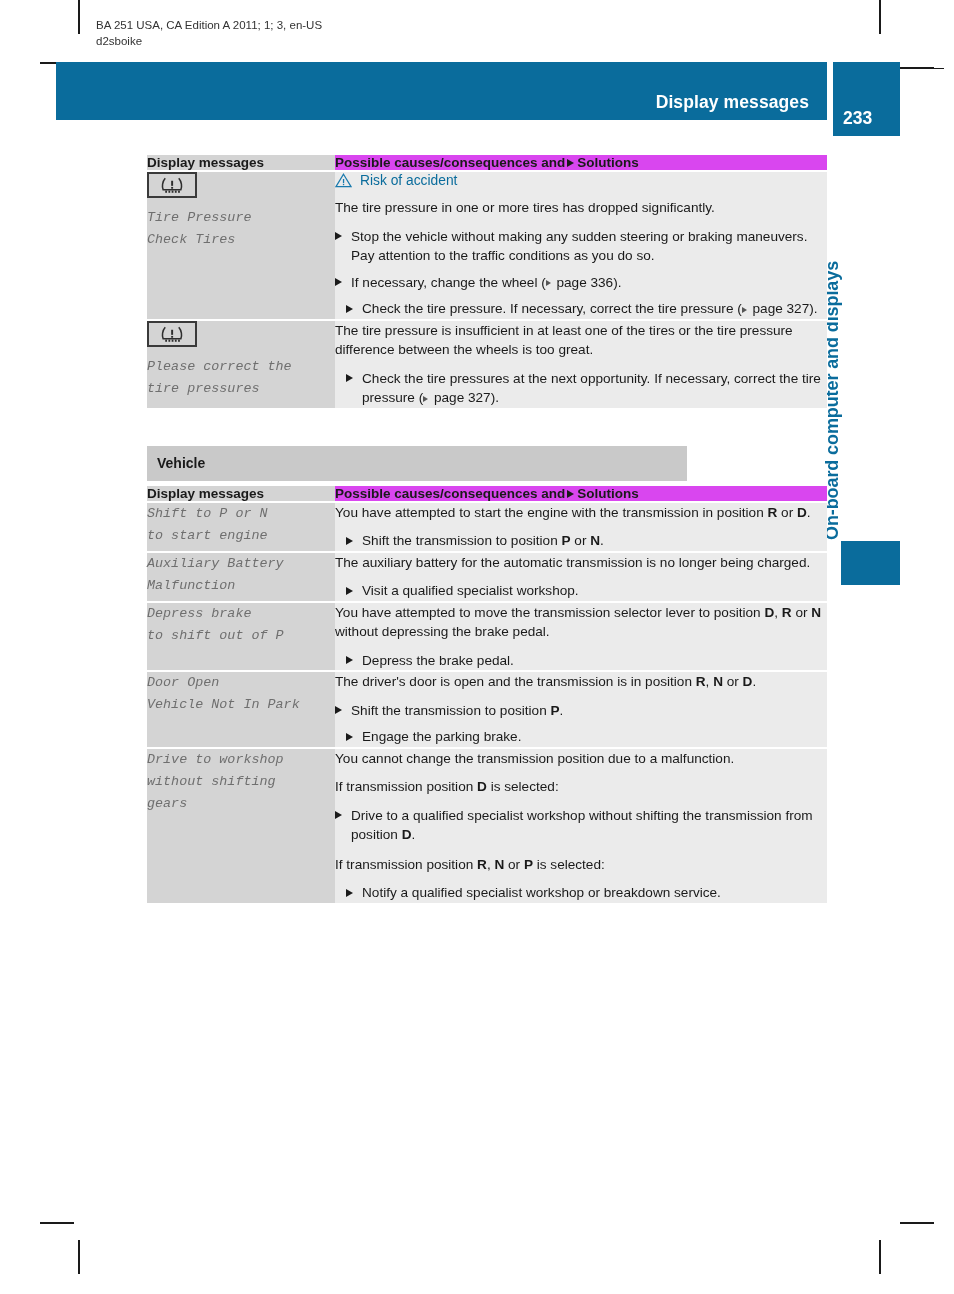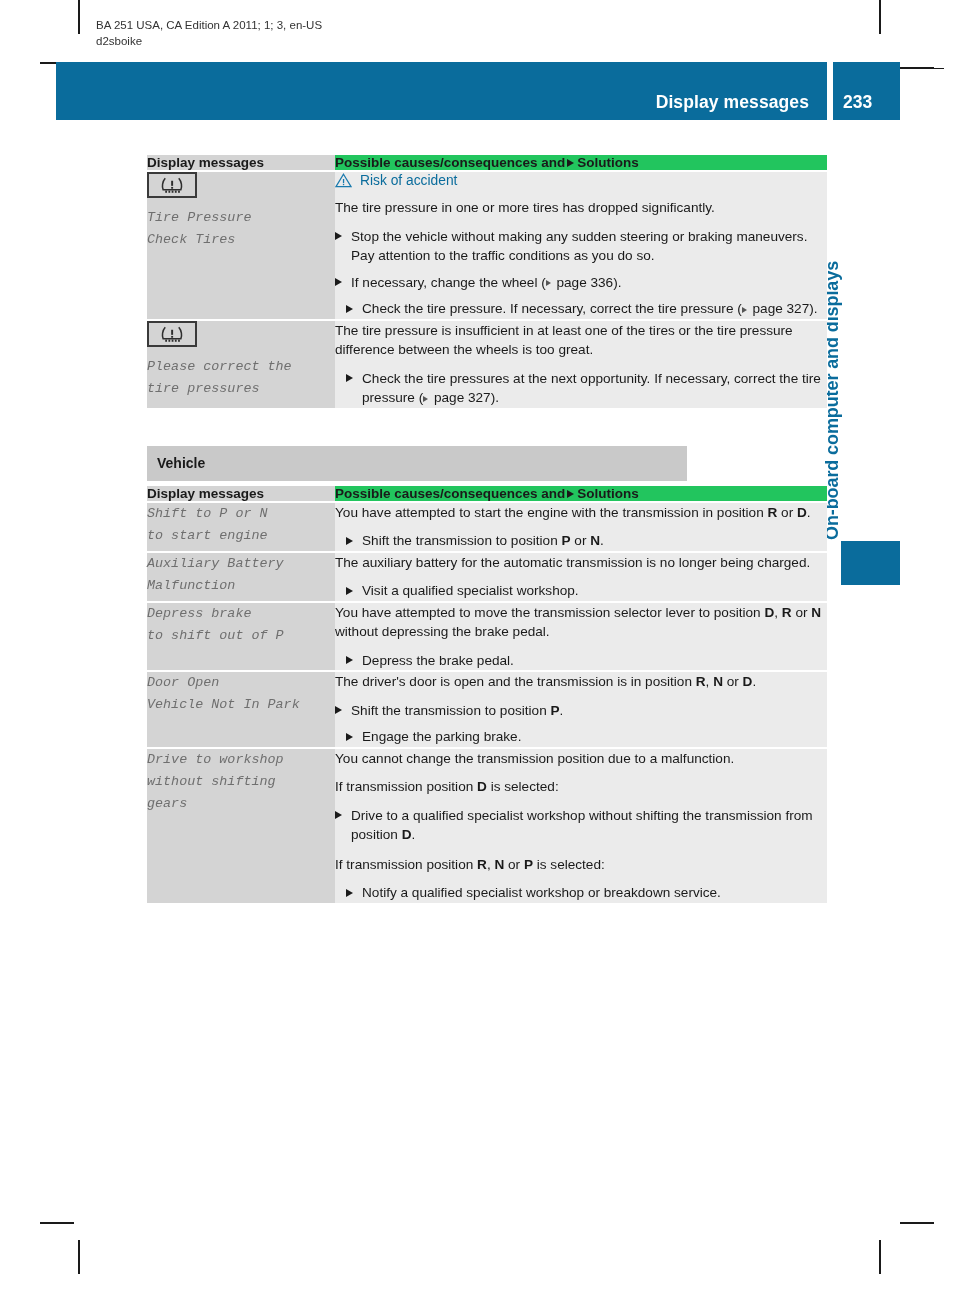--- a/index.html
+++ b/index.html
@@ -50,21 +50,21 @@
     font-size: 17.5px;
     font-weight: bold;
     letter-spacing: 0.1px;
     white-space: nowrap;
   }
   #page-number-block {
     position: absolute;
     left: 833px;
     top: 62px;
     width: 67px;
-    height: 58px;
+    height: 74px;
     background: #0a6c9c;
   }
   #page-number-block .pageno {
     position: absolute;
     left: 10px;
     bottom: 7px;
     color: #ffffff;
     font-size: 17.5px;
     font-weight: bold;
   }
@@ -132,21 +132,21 @@
   .msg-table tr:last-child td { border-bottom: none; }
 
   .hdr-left, .hdr-right {
     background: #d4d4d4;
     font-size: 13.5px;
     font-weight: bold;
     color: #1a1a1a;
     text-align: left;
     padding: 10px 12px 11px 10px;
   }
-  .hdr-right { background: #22c55e; padding-left: 12px; }
+  .hdr-right { background: #d946ef; padding-left: 12px; }
 
   .cell-left {
     background: #d4d4d4;
     padding: 11px 10px 14px 10px;
   }
   .cell-right {
     background: #ebebeb;
     padding: 11px 14px 14px 12px;
   }
 

